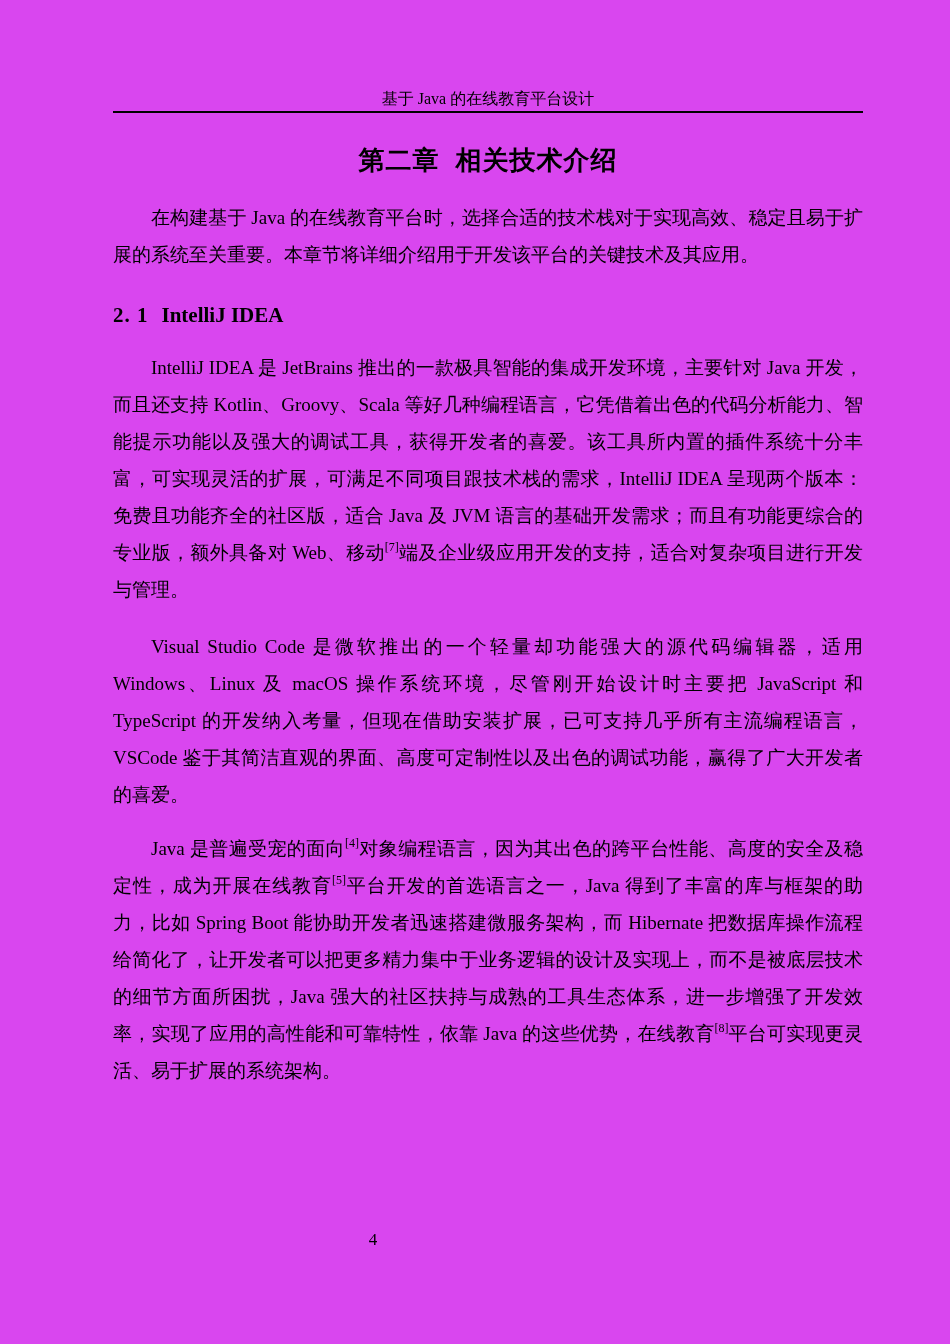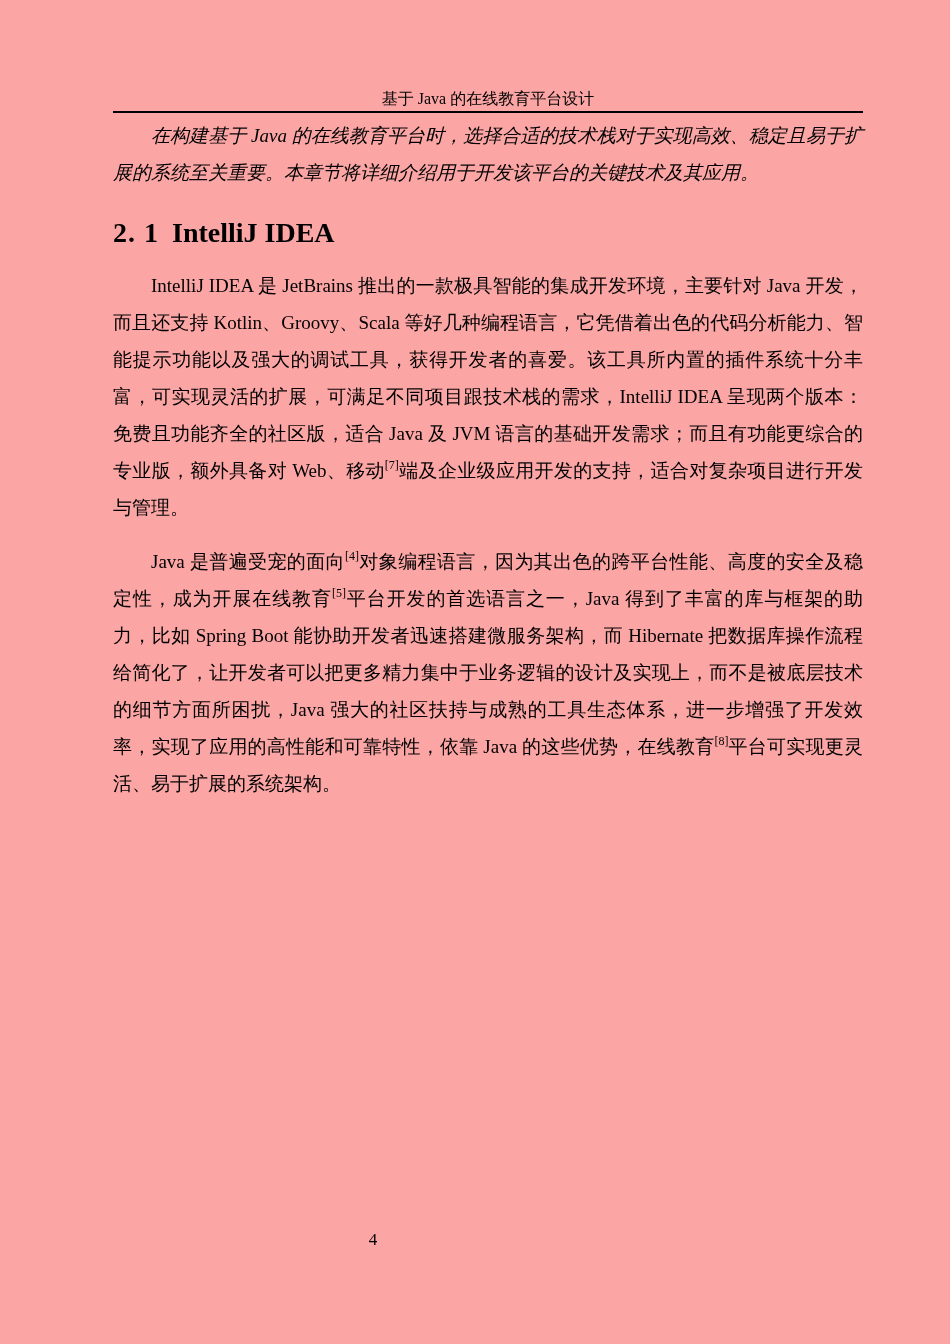--- a/index.html
+++ b/index.html
@@ -1,19 +1,19 @@
 <!DOCTYPE html>
 <html><head>
 <meta charset="utf-8">
 <style>
   html,body { margin:0; padding:0; background:#ffffff; }
   .page {
     position:relative;
     width:950px; height:1344px;
-    background:#fca5a5;
+    background:#d946ef;
     color:#000000;
     font-family:"Liberation Serif","DejaVu Serif",serif;
     overflow:hidden;
   }
   .content {
     position:absolute;
     left:113px; top:0;
     width:750px;
   }
   .doc-header {
@@ -34,24 +34,24 @@
     letter-spacing:1px;
     word-spacing:8px;
   }
   .body-para {
     margin:0;
     font-size:19px;
     line-height:37px;
     text-align:justify;
     text-indent:38px;
   }
-  .intro-para   { margin-top:4px;font-style:italic; }
+  .intro-para   { margin-top:24px; }
   .section-heading {
     margin:0;
-    font-size:28px;
+    font-size:21px;
     line-height:28px;
     font-weight:700;
     font-family:"Liberation Serif","DejaVu Serif",serif;
   }
   .sec-num   { margin-right:13px; letter-spacing:1px; }
   .sec-title-cjk { font-family:"Liberation Sans","DejaVu Sans",sans-serif; }
   .heading-1 { margin-top:28px; }
   .para-1    { margin-top:20px; }
   .heading-2 { margin-top:31px; }
   .para-2    { margin-top:20px; }
@@ -76,28 +76,30 @@
 </head>
 <body>
 
 <div class="page">
   <div class="content">
 
     <div class="doc-header">
       <span>基于 Java 的在线教育平台设计</span>
     </div>
 
+    <h1 class="chapter-title">第二章 相关技术介绍</h1>
 
     <p class="body-para intro-para"><span>在构建基于 Java 的在线教育平台时，选择合适的技术栈对于实现高效、稳定且易于扩展的系统至关重要。本章节将详细介绍用于开发该平台的关键技术及其应用。</span></p>
 
     <h2 class="section-heading heading-1"><span class="sec-num">2. 1</span><span class="sec-title-latin">IntelliJ IDEA</span><span class="sec-title-cjk"></span></h2>
 
     <p class="body-para para-1"><span>IntelliJ IDEA 是 JetBrains 推出的一款极具智能的集成开发环境，主要针对 Java 开发，而且还支持 Kotlin、Groovy、Scala 等好几种编程语言，它凭借着出色的代码分析能力、智能提示功能以及强大的调试工具，获得开发者的喜爱。该工具所内置的插件系统十分丰富，可实现灵活的扩展，可满足不同项目跟技术栈的需求，IntelliJ IDEA 呈现两个版本：免费且功能齐全的社区版，适合 Java 及 JVM 语言的基础开发需求；而且有功能更综合的专业版，额外具备对 Web、移动</span><sup class="cite">[7]</sup><span>端及企业级应用开发的支持，适合对复杂项目进行开发与管理。</span></p>
 
 
+    <p class="body-para para-2"><span>Visual Studio Code 是微软推出的一个轻量却功能强大的源代码编辑器，适用 Windows、Linux 及 macOS 操作系统环境，尽管刚开始设计时主要把 JavaScript 和 TypeScript 的开发纳入考量，但现在借助安装扩展，已可支持几乎所有主流编程语言，VSCode 鉴于其简洁直观的界面、高度可定制性以及出色的调试功能，赢得了广大开发者的喜爱。</span></p>
 
 
     <p class="body-para para-3"><span>Java 是普遍受宠的面向</span><sup class="cite">[4]</sup><span>对象编程语言，因为其出色的跨平台性能、高度的安全及稳定性，成为开展在线教育</span><sup class="cite">[5]</sup><span>平台开发的首选语言之一，Java 得到了丰富的库与框架的助力，比如 Spring Boot 能协助开发者迅速搭建微服务架构，而 Hibernate 把数据库操作流程给简化了，让开发者可以把更多精力集中于业务逻辑的设计及实现上，而不是被底层技术的细节方面所困扰，Java 强大的社区扶持与成熟的工具生态体系，进一步增强了开发效率，实现了应用的高性能和可靠特性，依靠 Java 的这些优势，在线教育</span><sup class="cite">[8]</sup><span>平台可实现更灵活、易于扩展的系统架构。</span></p>
 
   </div>
 
   <div class="page-number">4</div>
 </div>
 
 </body></html>

